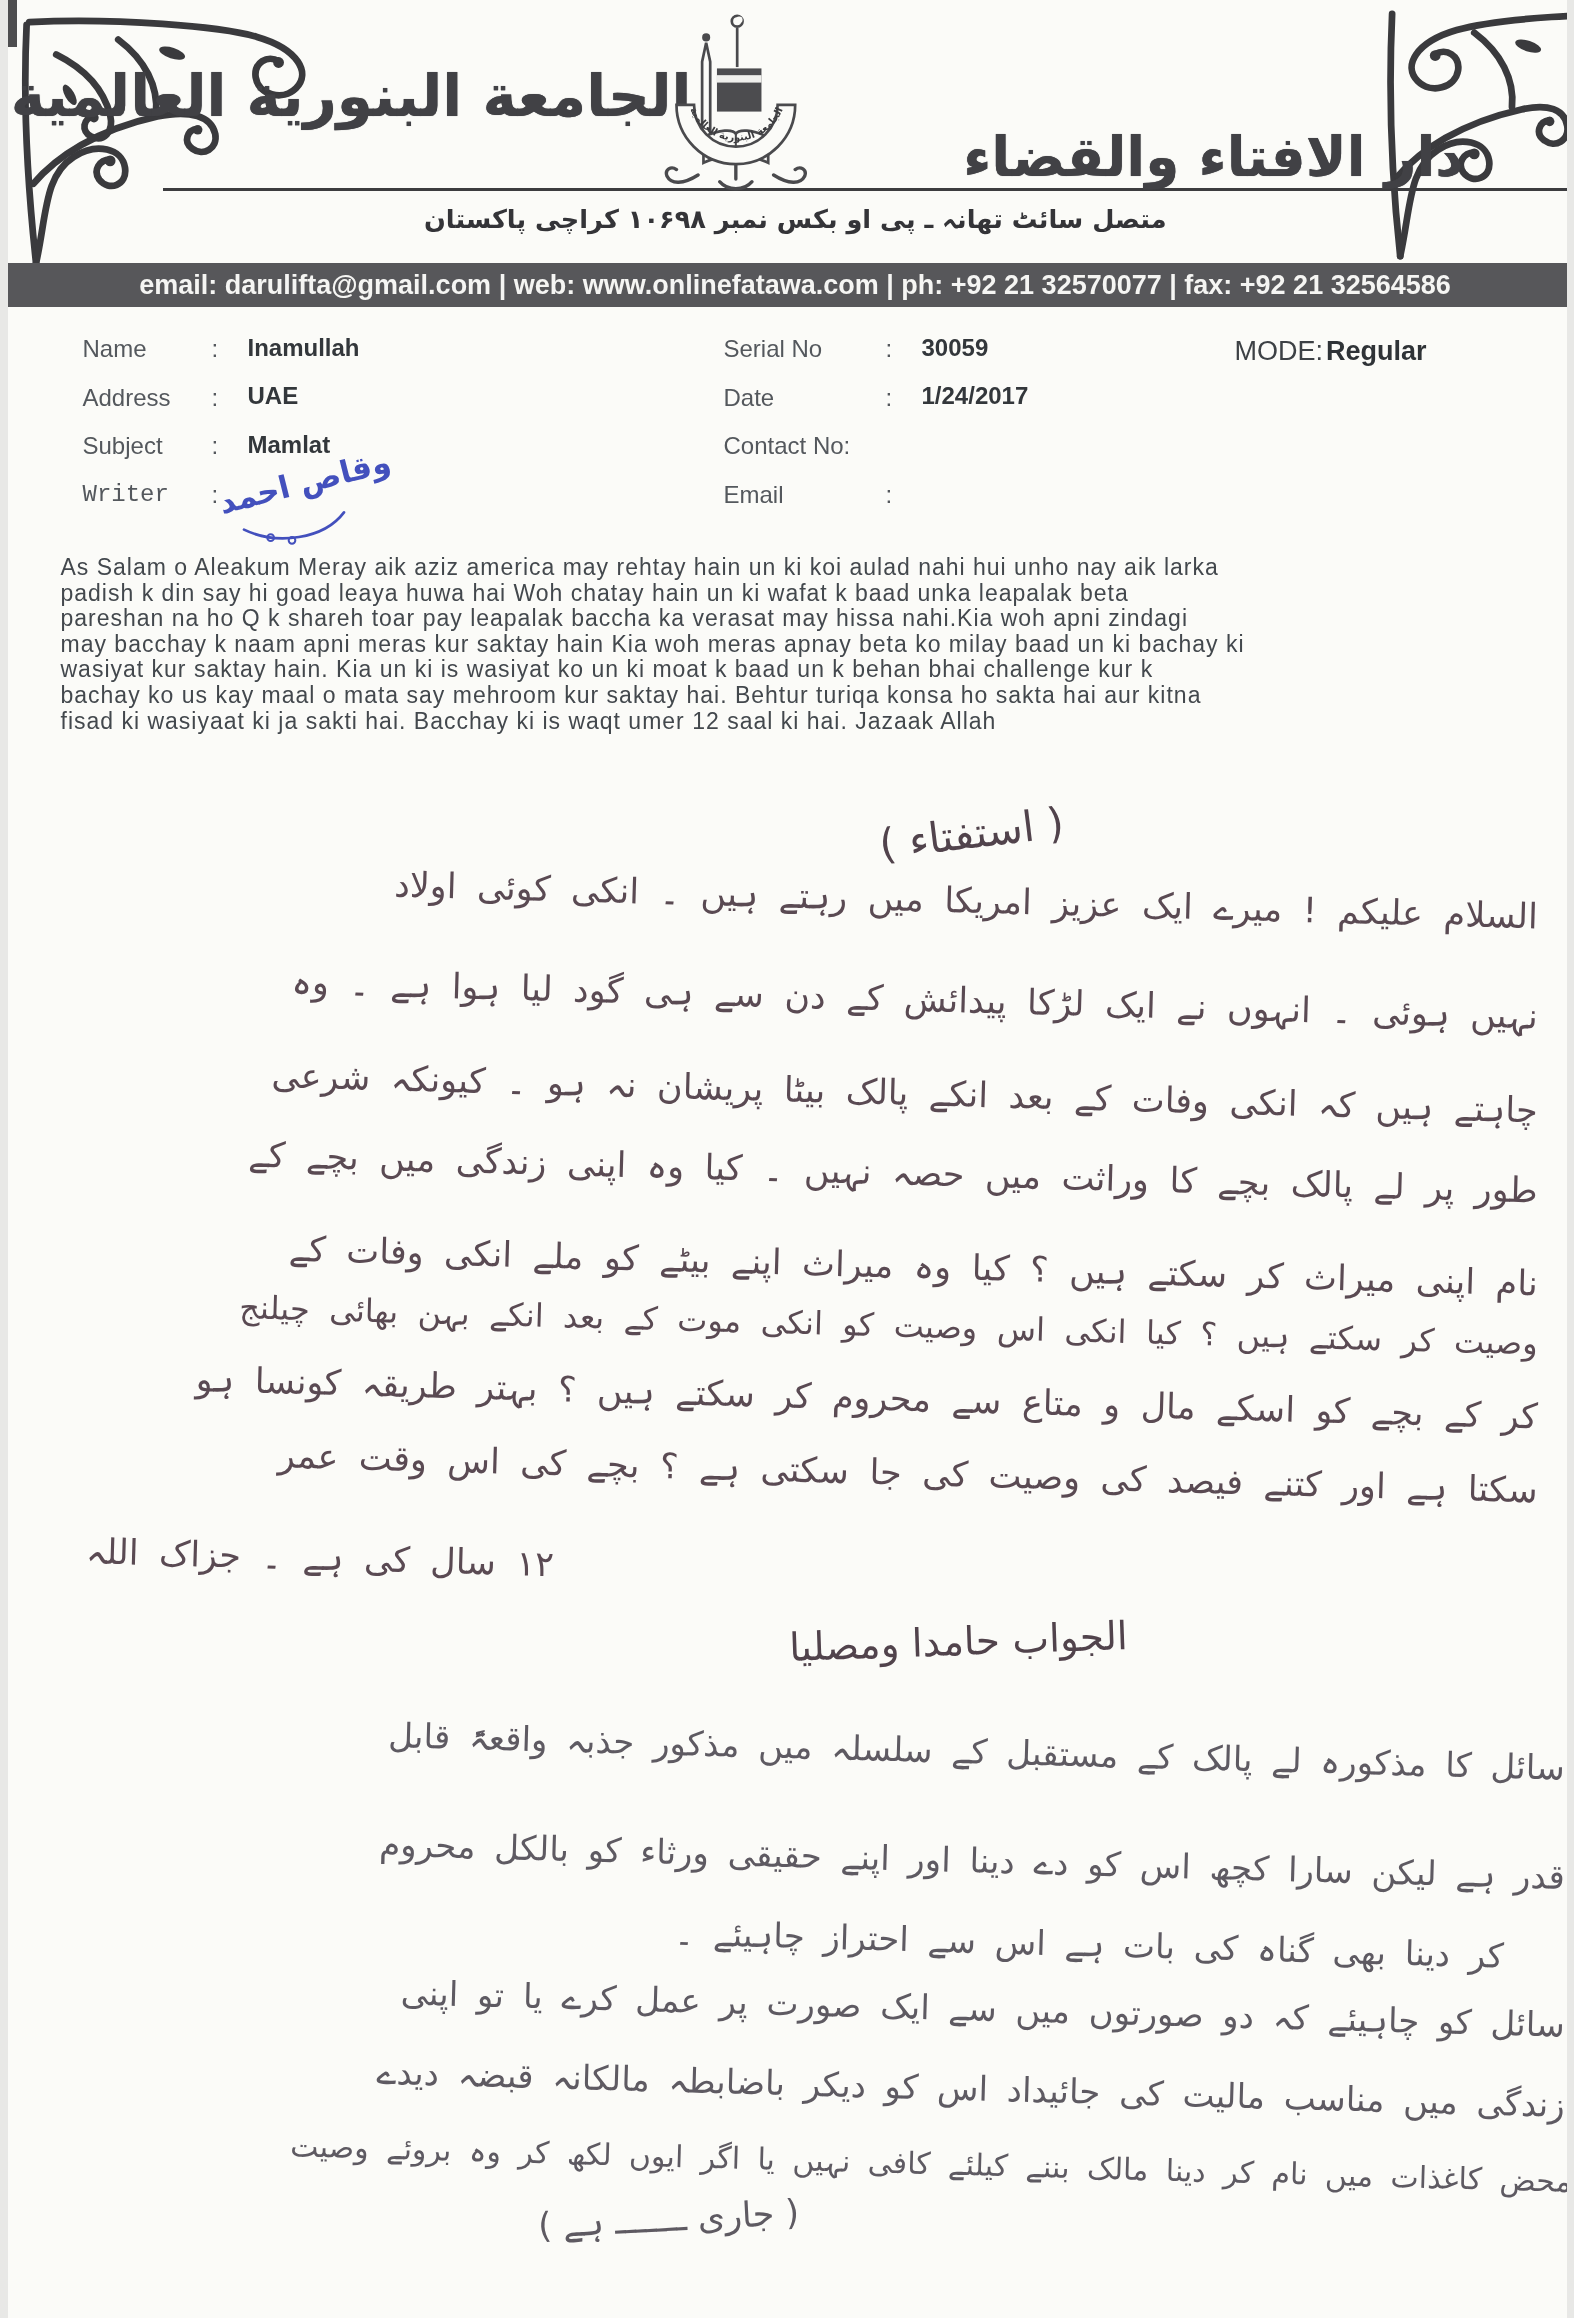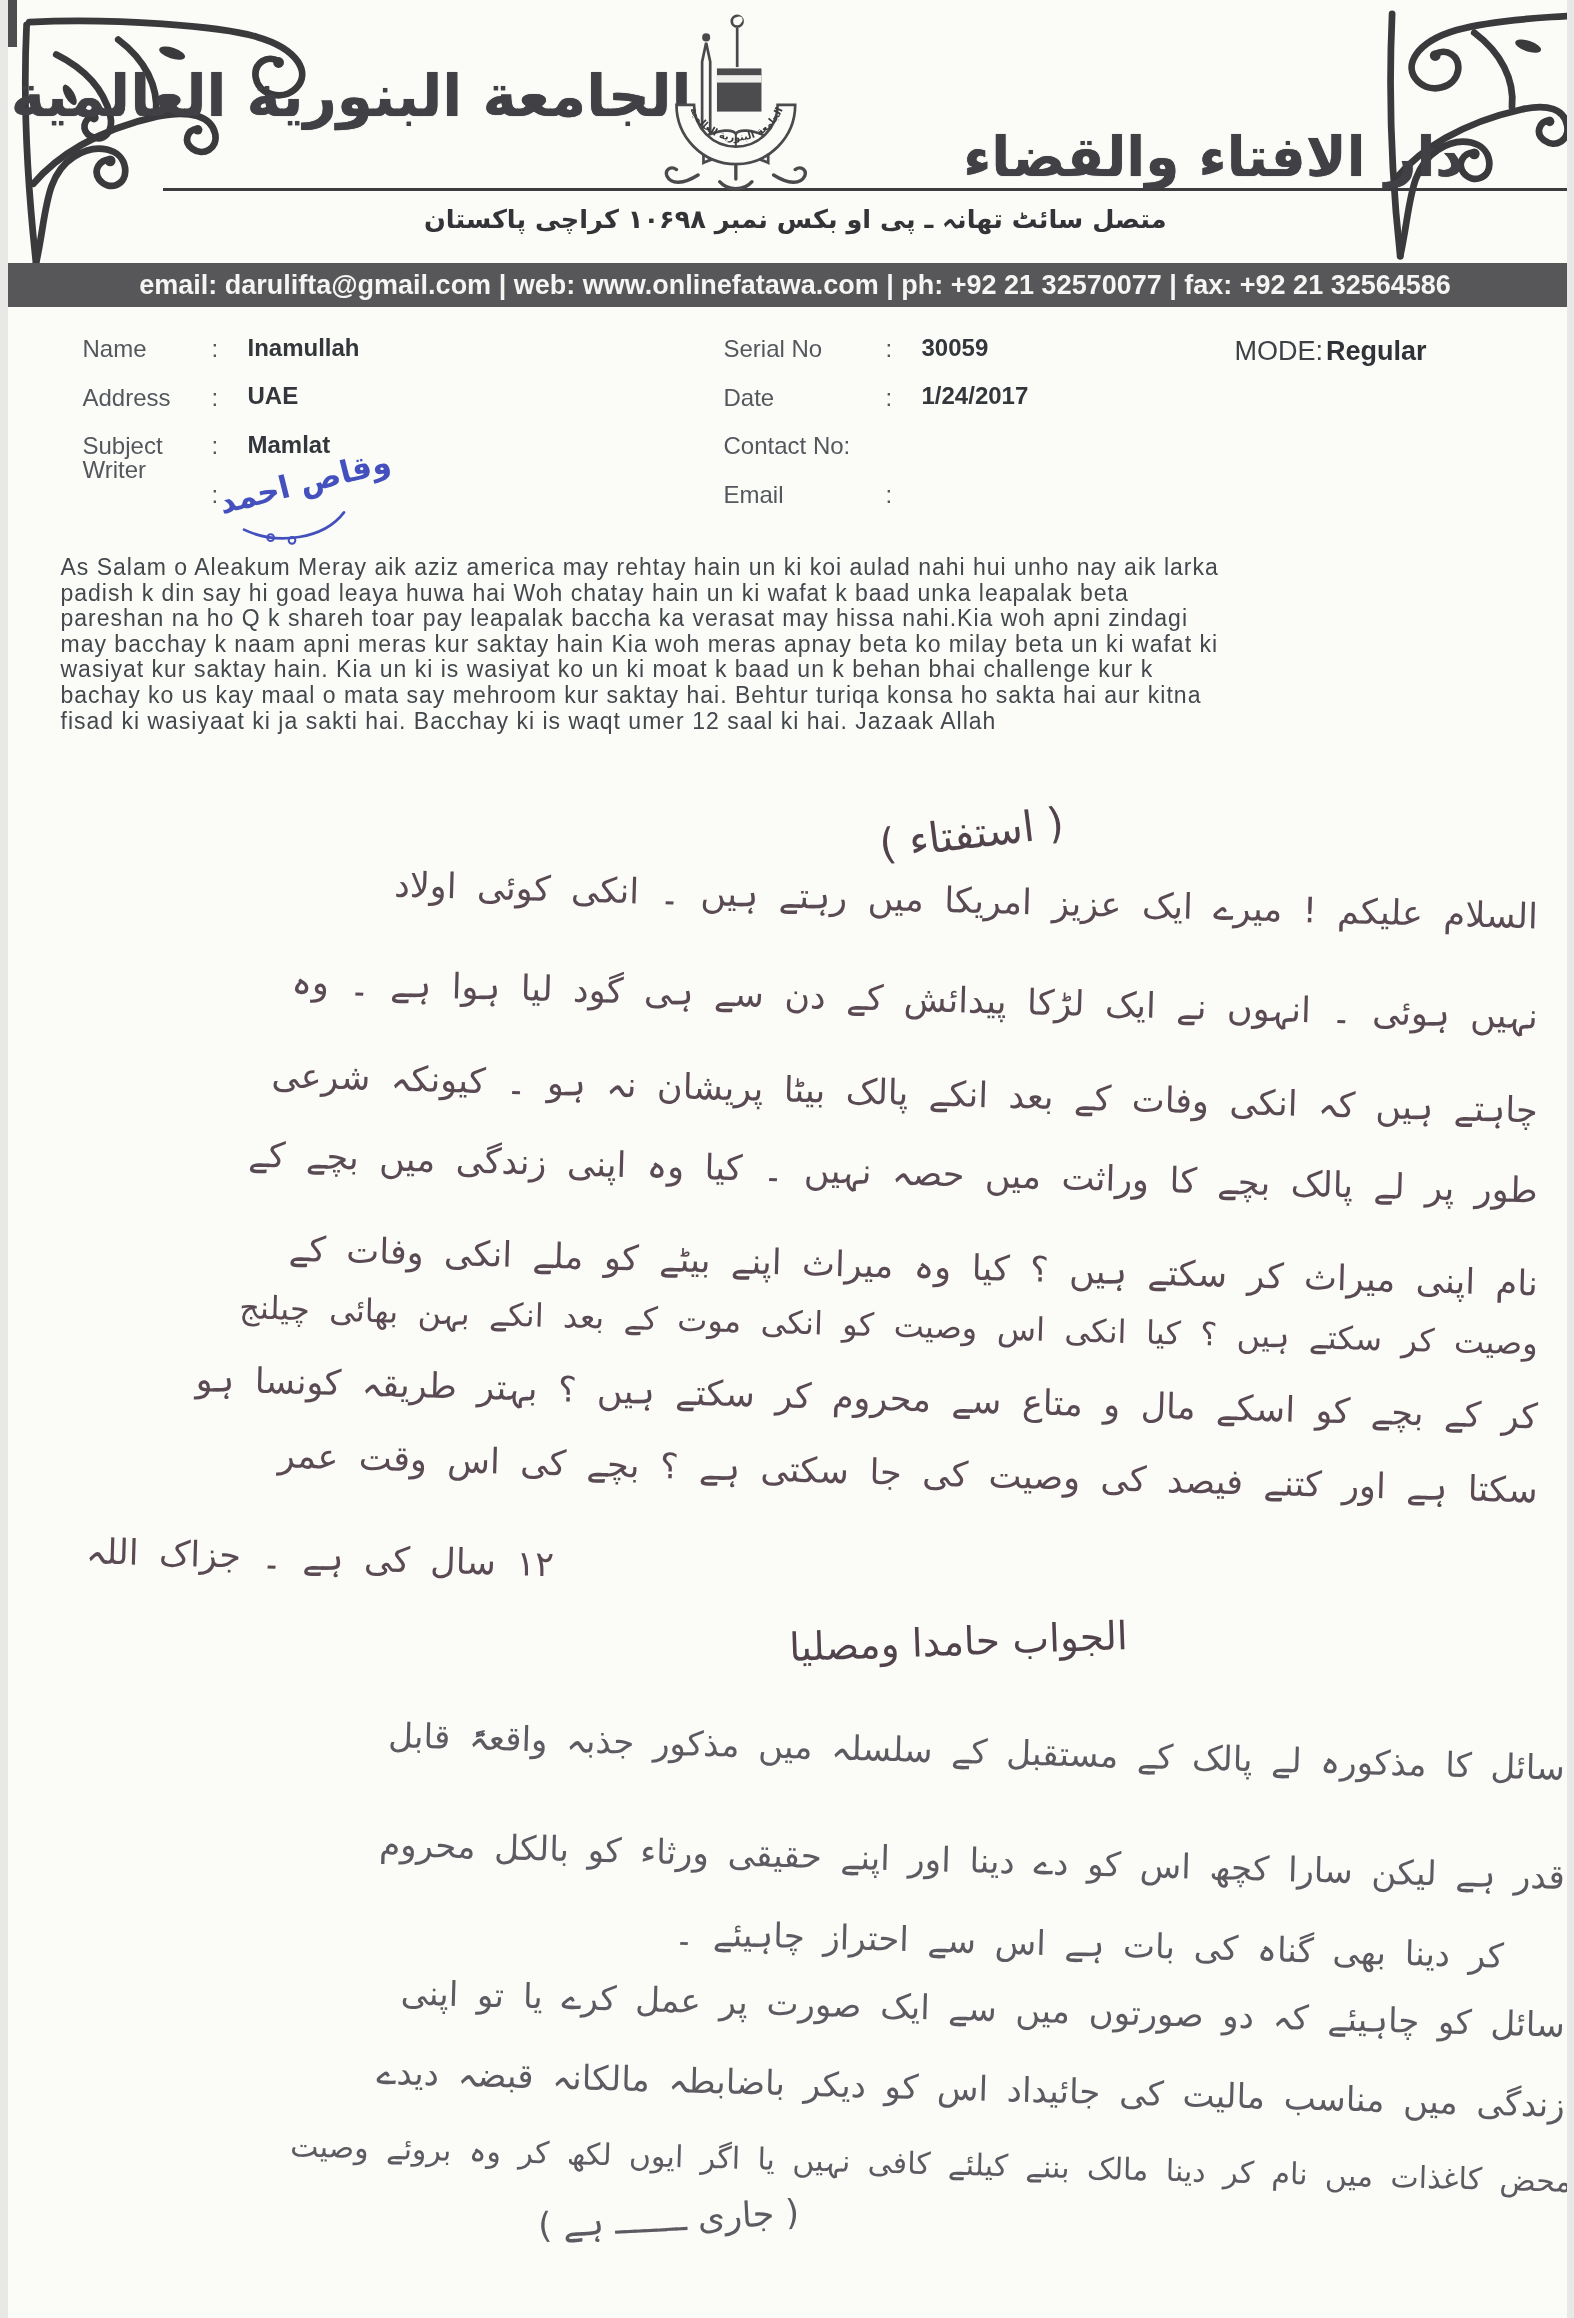--- a/index.html
+++ b/index.html
@@ -148,21 +148,21 @@
   <div class="abs fvalue" style="left:240px;top:334px;">Inamullah</div>
 
   <div class="abs flabel" style="left:75px;top:384px;">Address</div>
   <div class="abs fcolon" style="left:204px;top:384px;">:</div>
   <div class="abs fvalue" style="left:240px;top:382px;">UAE</div>
 
   <div class="abs flabel" style="left:75px;top:432px;">Subject</div>
   <div class="abs fcolon" style="left:204px;top:432px;">:</div>
   <div class="abs fvalue" style="left:240px;top:431px;">Mamlat</div>
 
-  <div class="abs flabel" style="left:75px;top:456px;">Writer</div>
+  <div class="abs flabel" style="left:75px;top:481px;font-family:Liberation Mono, monospace;">Writer</div>
   <div class="abs fcolon" style="left:204px;top:481px;">:</div>
   <div class="abs signature" style="left:209px;top:464px;">وقاص احمد</div>
   <div class="abs" style="left:222px;top:507px;">
     <svg width="128" height="40" viewBox="0 0 190 60">
       <path d="M170 8 C 140 48 70 58 20 34" fill="none" stroke="#4350bd" stroke-width="4" stroke-linecap="round"></path>
       <circle cx="60" cy="46" r="5" fill="none" stroke="#4350bd" stroke-width="3"></circle>
       <circle cx="92" cy="50" r="5" fill="none" stroke="#4350bd" stroke-width="3"></circle>
     </svg>
   </div>
 
@@ -180,21 +180,21 @@
   <div class="abs fcolon" style="left:878px;top:481px;">:</div>
 
   <div class="abs" style="left:1227px;top:336px;white-space:nowrap;">
     <span class="mode-label">MODE:</span>
     <span class="mode-value">Regular</span>
   </div>
 
   <div class="abs en-line" style="left:53px;top:554px;">As Salam o Aleakum Meray aik aziz america may rehtay hain un ki koi aulad nahi hui unho nay aik larka</div>
   <div class="abs en-line" style="left:53px;top:580px;">padish k din say hi goad leaya huwa hai Woh chatay hain un ki wafat k baad unka leapalak beta</div>
   <div class="abs en-line" style="left:53px;top:605px;">pareshan na ho Q k shareh toar pay leapalak baccha ka verasat may hissa nahi.Kia woh apni zindagi</div>
-  <div class="abs en-line" style="left:53px;top:631px;">may bacchay k naam apni meras kur saktay hain Kia woh meras apnay beta ko milay beta un ki wafat ki</div>
+  <div class="abs en-line" style="left:53px;top:631px;">may bacchay k naam apni meras kur saktay hain Kia woh meras apnay beta ko milay baad un ki bachay ki</div>
   <div class="abs en-line" style="left:53px;top:656px;">wasiyat kur saktay hain. Kia un ki is wasiyat ko un ki moat k baad un k behan bhai challenge kur k</div>
   <div class="abs en-line" style="left:53px;top:682px;">bachay ko us kay maal o mata say mehroom kur saktay hai. Behtur turiqa konsa ho sakta hai aur kitna</div>
   <div class="abs en-line" style="left:53px;top:708px;">fisad ki wasiyaat ki ja sakti hai. Bacchay ki is waqt umer 12 saal ki hai. Jazaak Allah</div>
 
   <div class="abs hw-head" style="left:775px;top:809px;width:377px;font-size:42px;transform:rotate(-7deg);">( استفتاء )</div>
 
   <div class="abs hw hw-q" style="left:61px;top:876px;width:1469px;">السلام علیکم ! میرے ایک عزیز امریکا میں رہتے ہیں ۔ انکی کوئی اولاد</div>
   <div class="abs hw hw-q" style="left:61px;top:976px;width:1469px;">نہیں ہوئی ۔ انہوں نے ایک لڑکا پیدائش کے دن سے ہی گود لیا ہوا ہے ۔ وہ</div>
   <div class="abs hw hw-q" style="left:61px;top:1070px;width:1469px;">چاہتے ہیں کہ انکی وفات کے بعد انکے پالک بیٹا پریشان نہ ہو ۔ کیونکہ شرعی</div>
   <div class="abs hw hw-q" style="left:61px;top:1150px;width:1469px;">طور پر لے پالک بچے کا وراثت میں حصہ نہیں ۔ کیا وہ اپنی زندگی میں بچے کے</div>

